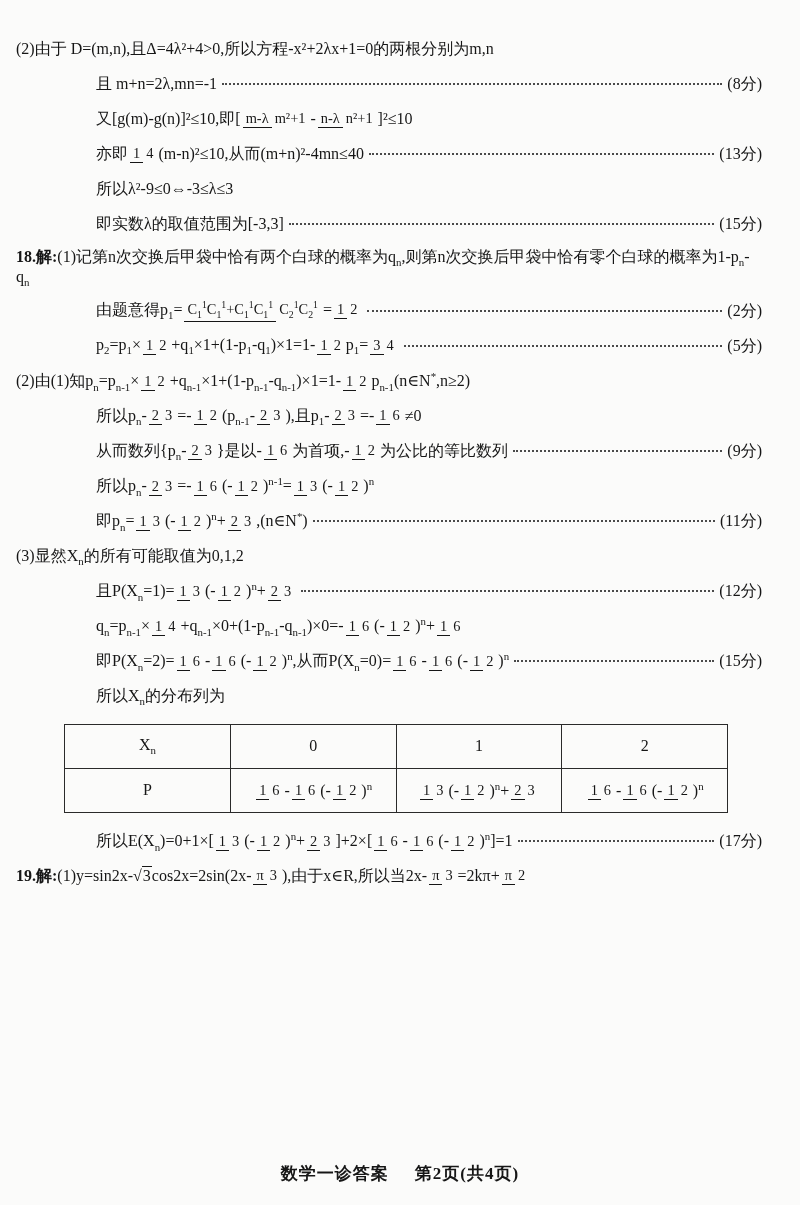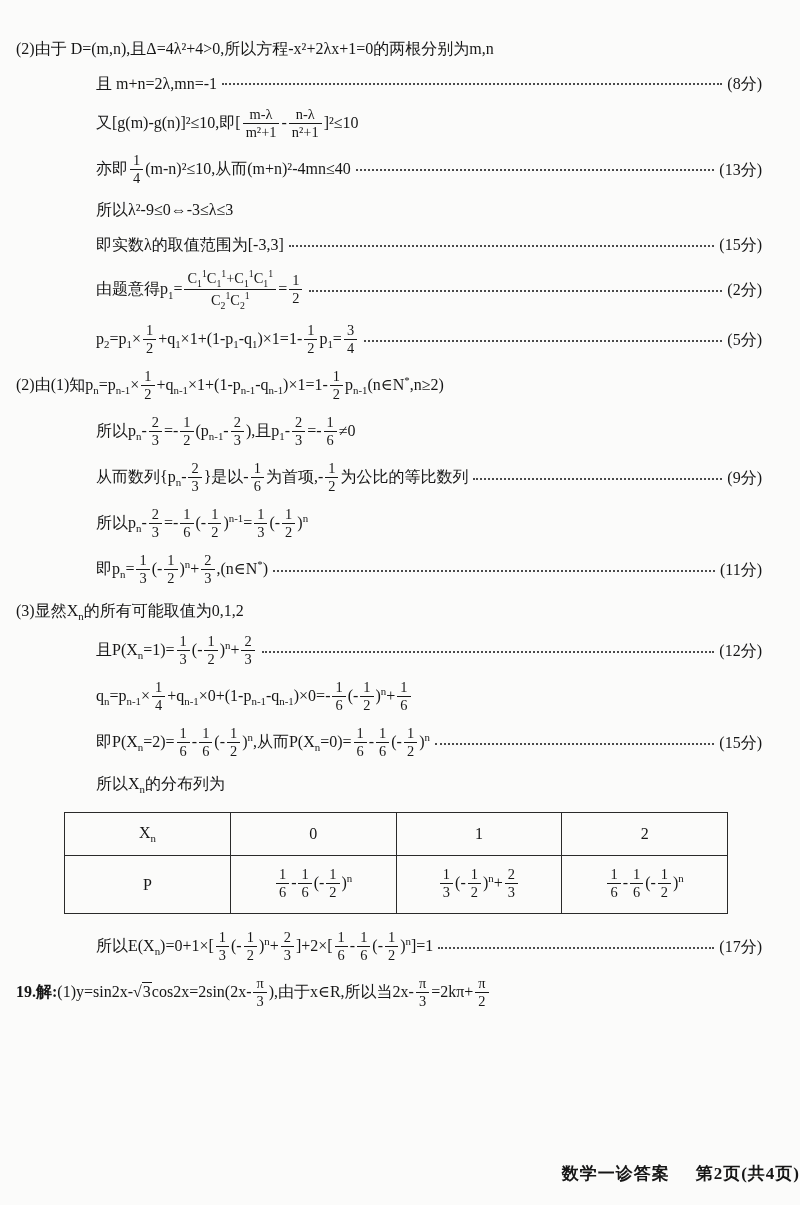--- a/index.html
+++ b/index.html
@@ -30,21 +30,21 @@
     flex: 1 1 auto;
     min-width: 14px;
     height: 0;
     border-bottom: 2px dotted #4a4a4a;
     align-self: center;
     margin: 0 5px;
   }
   .score { white-space: nowrap; }
   .frac {
     display: inline-flex;
-    flex-direction: column;
+    flex-direction: row;
     vertical-align: middle;
     text-align: center;
     margin: 0 2px;
     font-size: 0.9em;
     line-height: 1.18;
     position: relative;
     top: -1px;
   }
   .frac .fn { padding: 0 3px; border-bottom: 1.3px solid #161616; }
   .frac .fd { padding: 0 3px; }
@@ -62,21 +62,21 @@
     text-align: center;
     vertical-align: middle;
     padding: 11px 6px;
   }
   .footer {
     position: absolute;
     bottom: 20px;
     left: 0;
     right: 0;
     display: flex;
-    justify-content: flex-end;
+    justify-content: center;
     gap: 26px;
     font-weight: bold;
     font-size: 17px;
     letter-spacing: 1px;
   }
 </style>
 </head>
 <body>
 
 <div class="page">
@@ -114,20 +114,23 @@
   <div class="line ind2">
     <span class="t">所以λ²-9≤0⇔-3≤λ≤3</span>
   </div>
 
   <div class="line ind2">
     <span class="t">即实数λ的取值范围为[-3,3]</span>
     <span class="leader"></span>
     <span class="score">(15分)</span>
   </div>
 
+  <div class="line ind0">
+    <span class="t"><b>18.解:</b>(1)记第n次交换后甲袋中恰有两个白球的概率为q<sub>n</sub>,则第n次交换后甲袋中恰有零个白球的概率为1-p<sub>n</sub>-q<sub>n</sub></span>
+  </div>
 
   <div class="line ind2">
     <span class="t">由题意得p<sub>1</sub>=<span class="frac">
           <span class="fn">C<sub>1</sub><sup>1</sup>C<sub>1</sub><sup>1</sup>+C<sub>1</sub><sup>1</sup>C<sub>1</sub><sup>1</sup></span>
           <span class="fd">C<sub>2</sub><sup>1</sup>C<sub>2</sub><sup>1</sup></span>
         </span>=<span class="frac">
           <span class="fn">1</span>
           <span class="fd">2</span>
         </span></span>
     <span class="leader"></span>

